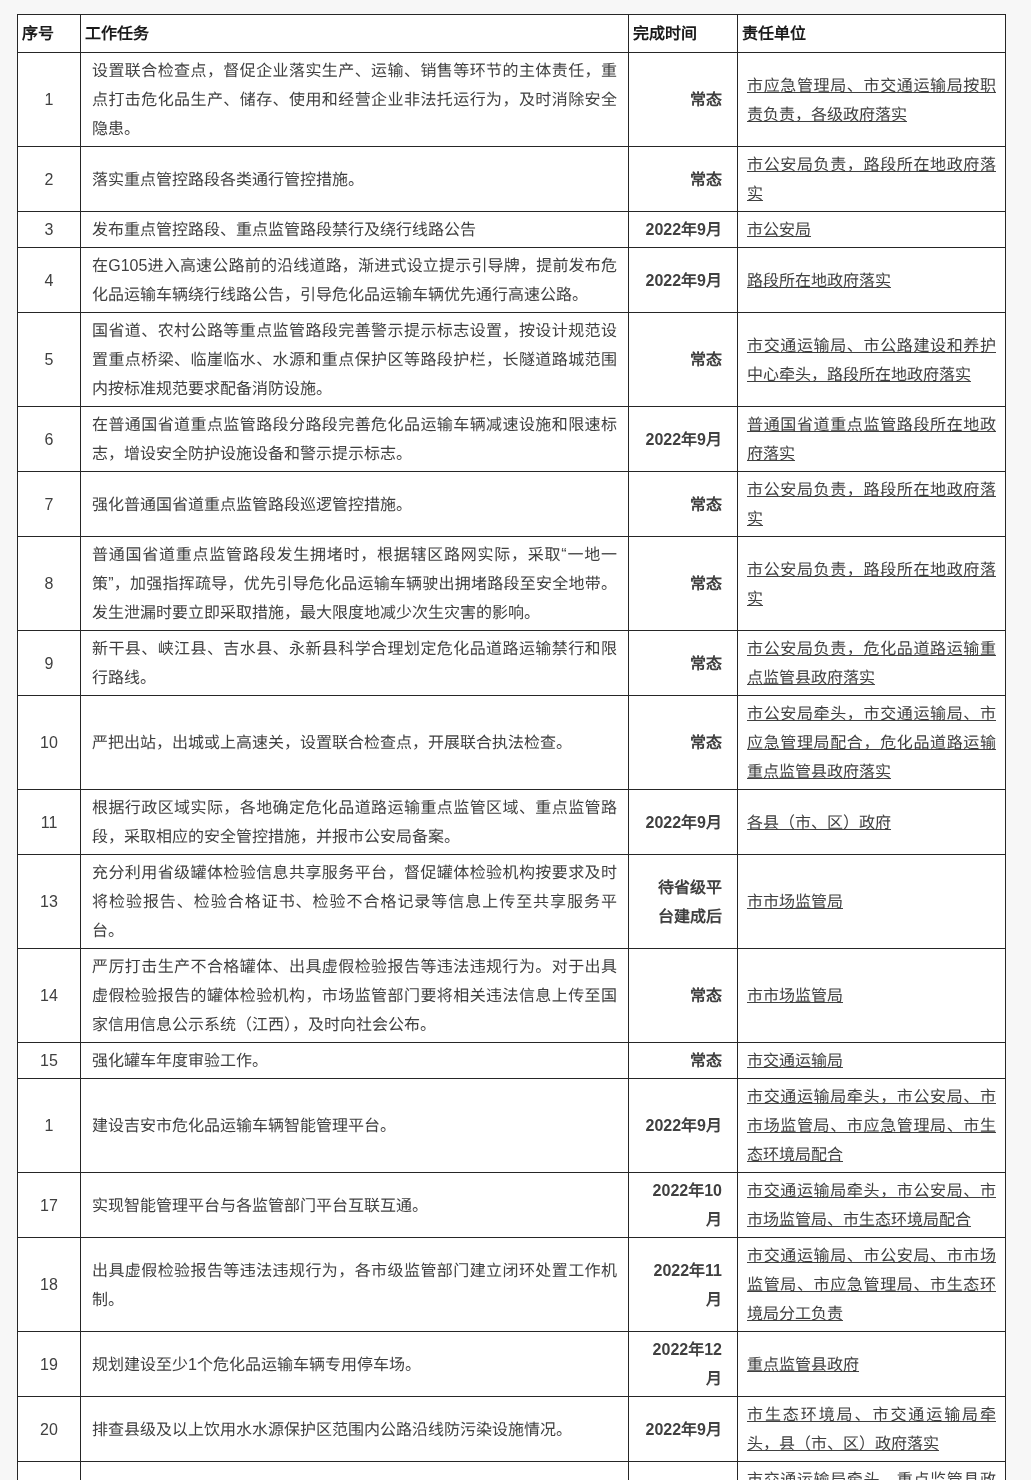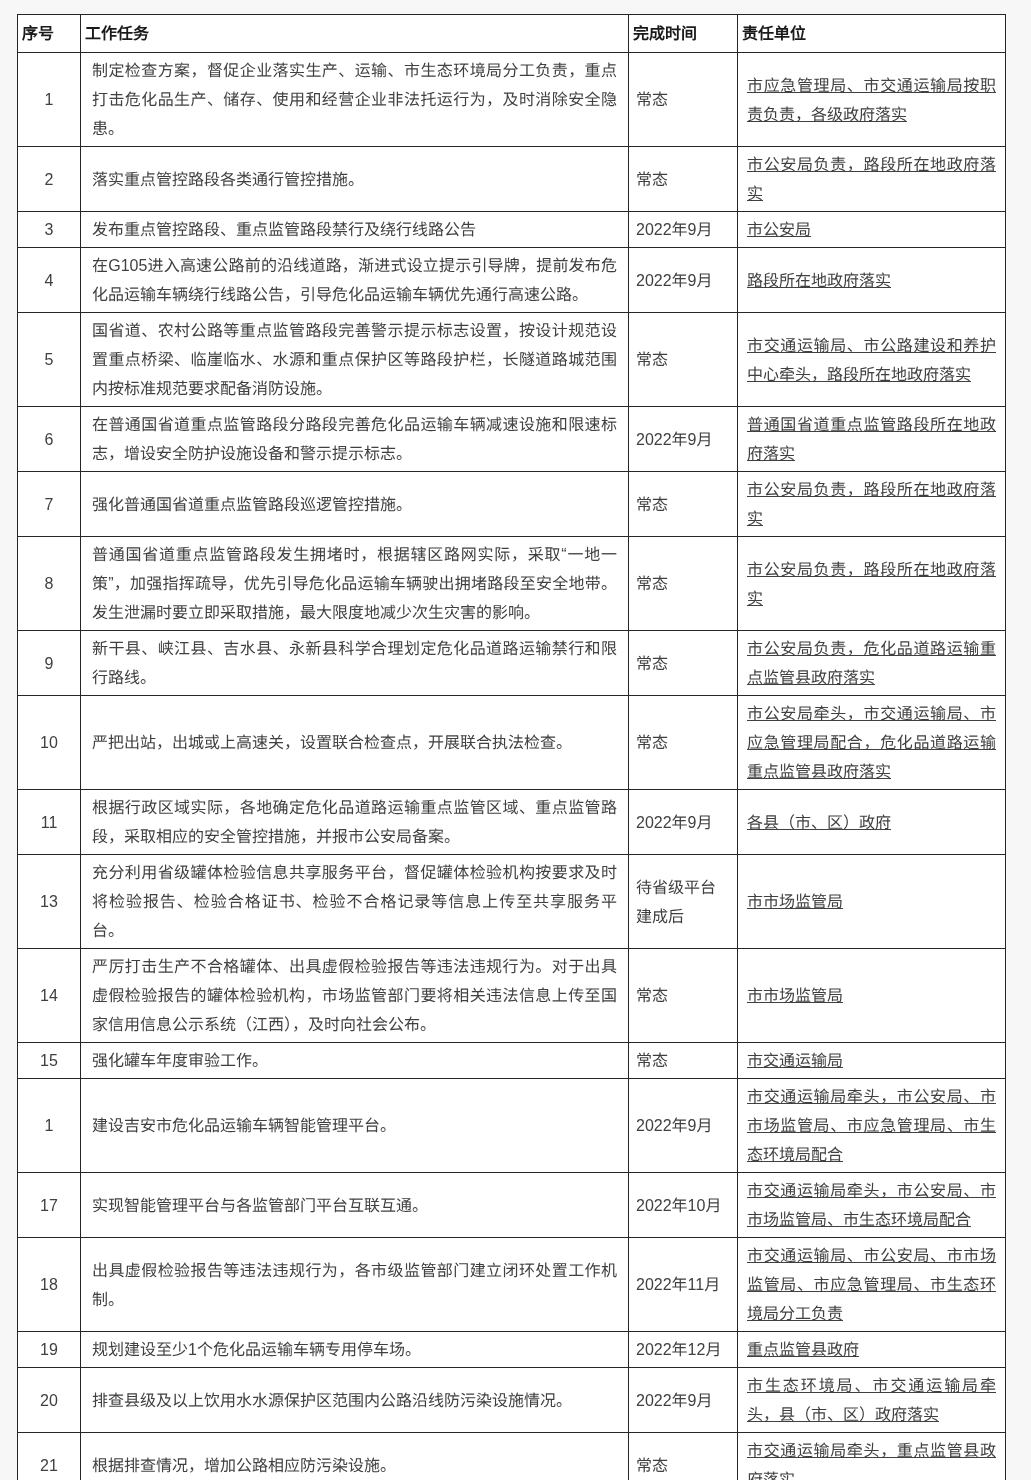--- a/index.html
+++ b/index.html
@@ -50,22 +50,23 @@
   td.c-no{
     text-align:center;
     padding:3px 2px;
   }
   td.c-task{
     text-align:justify;
     text-justify:inter-ideograph;
     padding:3px 11px;
   }
   td.c-time{
-    text-align:left;
-    padding:3px 7px;
+    text-align:right;
+    padding:3px 15px;
+    font-weight:bold;
   }
   td.c-unit{
     text-align:justify;
     text-justify:inter-ideograph;
     padding:3px 9px;
     text-decoration:underline;
   }
 </style>
 </head>
 <body>
@@ -82,21 +83,21 @@
       <tr>
         <th>序号</th>
         <th>工作任务</th>
         <th>完成时间</th>
         <th>责任单位</th>
       </tr>
     </thead>
     <tbody id="table-body">
   <tr>
     <td class="c-no">1</td>
-    <td class="c-task">制定检查方案，督促企业落实生产、运输、市生态环境局分工负责，重点打击危化品生产、储存、使用和经营企业非法托运行为，及时消除安全隐患。</td>
+    <td class="c-task">设置联合检查点，督促企业落实生产、运输、销售等环节的主体责任，重点打击危化品生产、储存、使用和经营企业非法托运行为，及时消除安全隐患。</td>
     <td class="c-time">常态</td>
     <td class="c-unit">市应急管理局、市交通运输局按职责负责，各级政府落实</td>
   </tr>
 
   <tr>
     <td class="c-no">2</td>
     <td class="c-task">落实重点管控路段各类通行管控措施。</td>
     <td class="c-time">常态</td>
     <td class="c-unit">市公安局负责，路段所在地政府落实</td>
   </tr>

